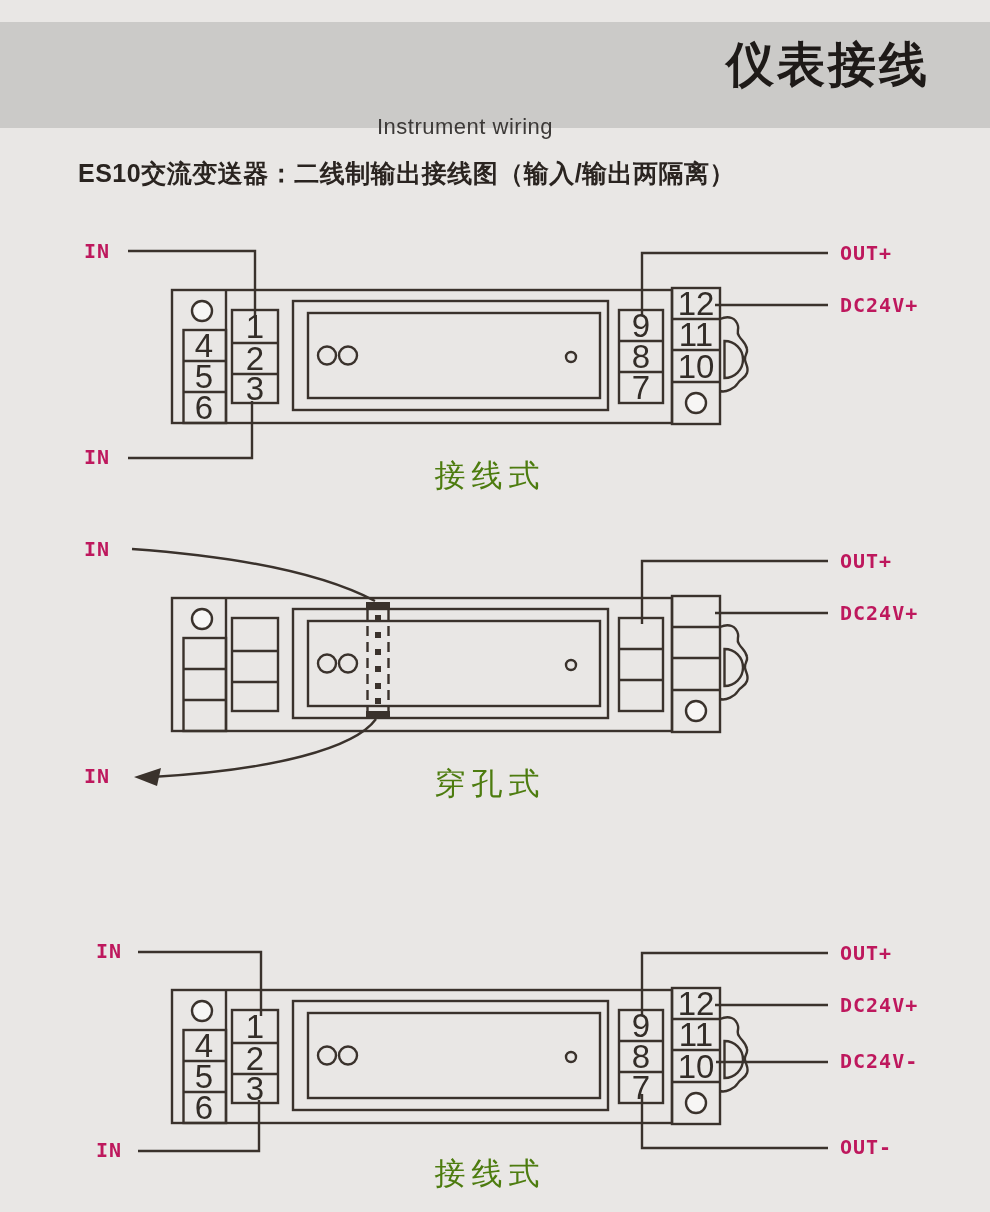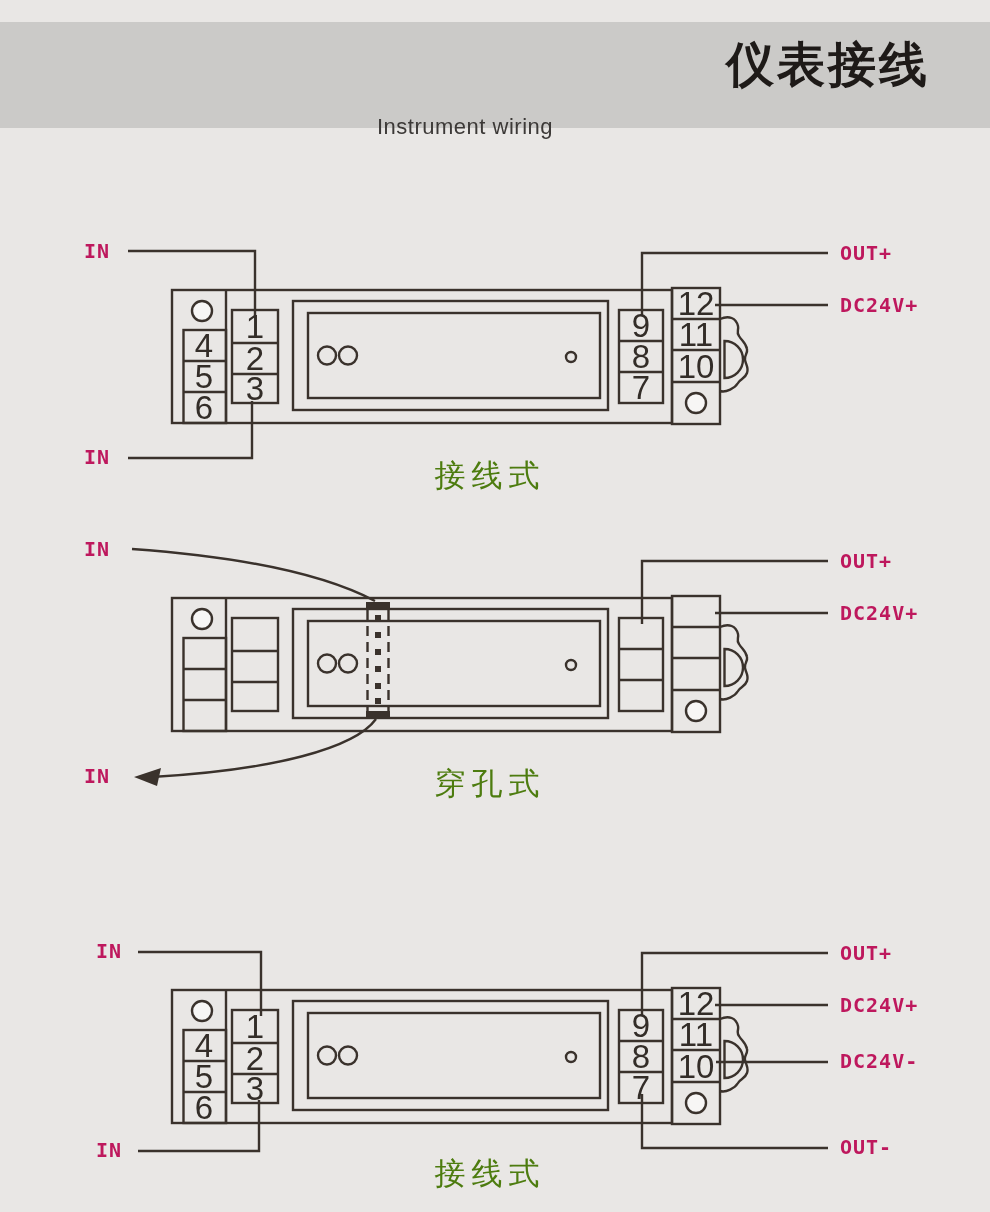--- a/index.html
+++ b/index.html
@@ -42,20 +42,21 @@
 </style>
 </head>
 <body>
 
 <div id="page">
 
   <div class="abs" id="header-band"></div>
   <div class="abs page-title">仪表接线</div>
   <div class="abs page-subtitle">Instrument wiring</div>
 
+  <div class="abs section-heading" style="left:78px;top:157px;">ES10交流变送器：二线制输出接线图（输入/输出两隔离）</div>
 
   <div class="abs wire-label" style="left:84px;top:239px;">IN</div>
   <div class="abs wire-label" style="left:84px;top:445px;">IN</div>
   <div class="abs wire-label" style="left:840px;top:241px;">OUT+</div>
   <div class="abs wire-label" style="left:840px;top:293px;">DC24V+</div>
   <div class="abs diagram-caption" style="left:380px;top:455px;">接线式</div>
 
   <div class="abs wire-label" style="left:84px;top:537px;">IN</div>
   <div class="abs wire-label" style="left:84px;top:764px;">IN</div>
   <div class="abs wire-label" style="left:840px;top:549px;">OUT+</div>

